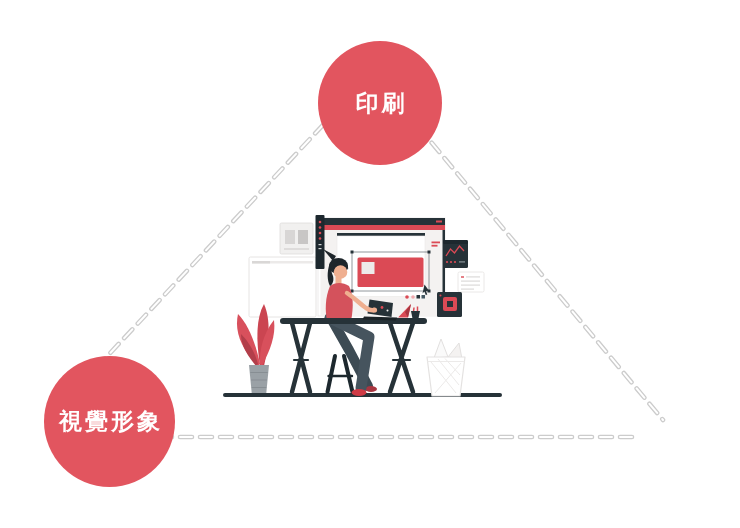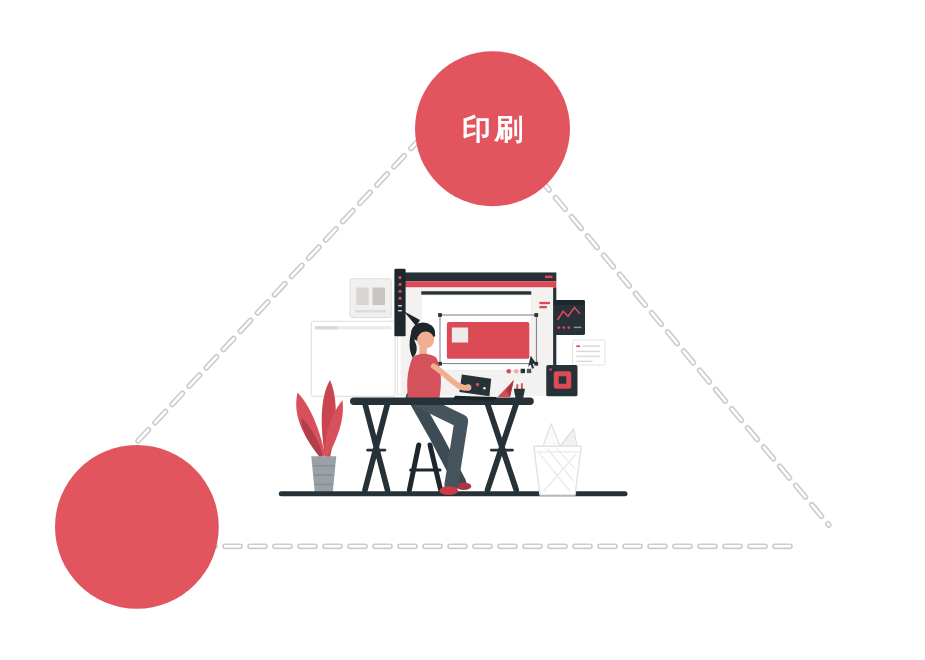--- a/index.html
+++ b/index.html
@@ -9,21 +9,21 @@
   }
   .stage{position:relative;width:740px;height:528px;background:#ffffff;}
   .connectors{position:absolute;left:0;top:0;width:740px;height:528px;}
   .illustration{position:absolute;left:222px;top:200px;width:300px;height:210px;}
   .node{
     position:absolute;border-radius:50%;background:#e2555f;color:#ffffff;
     display:flex;flex-direction:column;align-items:center;justify-content:center;
     font-size:23px;font-weight:600;letter-spacing:3px;line-height:33px;
     text-align:center;text-indent:3px;
   }
-  .node-top{left:332px;top:41px;width:124px;height:124px;}
+  .node-top{left:318px;top:41px;width:124px;height:124px;}
   .node-bl{left:44px;top:356px;width:131px;height:131px;}
   .node-br{left:566px;top:354px;width:131px;height:131px;}
   .node-line{display:block;}
 </style>
 </head>
 <body>
 
 <div class="stage">
 
   <svg class="connectors" viewBox="0 0 740 528">
@@ -189,16 +189,17 @@
       <rect x="221" y="97" width="14" height="14" rx="2" fill="#db4a55"></rect>
       <rect x="225" y="101" width="6" height="6" fill="#263238"></rect>
     </g>
   </svg>
 
   <div class="node node-top">
     <span class="node-line">印刷</span>
   </div>
 
   <div class="node node-bl">
+    <span class="node-line">視覺形象</span>
   </div>
 
 
 </div>
 
 </body></html>

